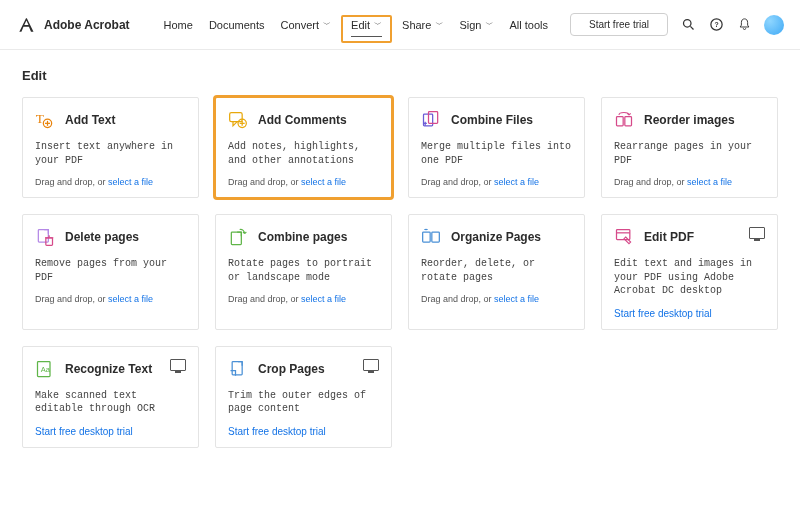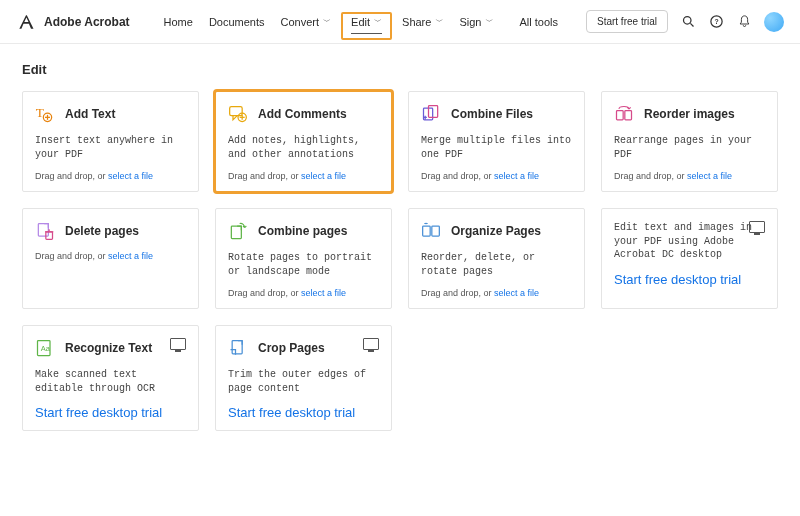--- a/index.html
+++ b/index.html
@@ -1,39 +1,39 @@
 <!DOCTYPE html>
 <html><head>
 <meta charset="utf-8">
 <style>
   * { box-sizing: border-box; margin: 0; padding: 0; }
   body { font-family: -apple-system, BlinkMacSystemFont, "Segoe UI", Arial, sans-serif; background: #fff; width: 800px; height: 516px; overflow: hidden; color: #2c2c2c; }
-  .topbar { display: flex; align-items: center; height: 44px; padding: 0 16px; border-bottom: 1px solid #eaeaea; }
+  .topbar { display: flex; align-items: center; height: 50px; padding: 0 16px; border-bottom: 1px solid #eaeaea; }
   .brand { display: flex; align-items: center; gap: 8px; font-weight: 600; font-size: 12px; }
   .nav { display: flex; align-items: center; margin-left: 28px; gap: 4px; }
   .nav-item { font-size: 11px; color: #2c2c2c; padding: 4px 6px; cursor: pointer; display: flex; align-items: center; gap: 2px; position: relative; }
   .nav-item .caret { font-size: 8px; margin-left: 2px; color: #505050; }
   .nav-highlight-wrap { border: 2px solid #f0a030; padding: 2px 8px 10px 8px; border-radius: 2px; position: relative; top: 4px;}
   .nav-highlight-wrap .underline { position: absolute; bottom: 4px; left: 8px; right: 8px; height: 1px; background: #555; }
   .right-tools { margin-left: auto; display: flex; align-items: center; gap: 12px; }
-  .btn-trial { border: 1px solid #cfcfcf; background: #fff; border-radius: 4px; padding: 5px 10px; font-size: 10px; cursor: pointer; color: #2c2c2c; }
+  .btn-trial { border: 1px solid #cfcfcf; background: #fff; border-radius: 4px; padding: 5px 18px; font-size: 10px; cursor: pointer; color: #2c2c2c; }
   .icon-btn { width: 16px; height: 16px; cursor: pointer; color: #333; display:flex; align-items:center; justify-content:center;}
   .avatar { width: 20px; height: 20px; border-radius: 50%; background: radial-gradient(circle at 30% 30%, #8fd6ff, #3fa9f5); }
   .page { padding: 18px 22px; }
   .page-title { font-size: 13px; font-weight: 700; margin-bottom: 14px; }
   .grid { display: grid; grid-template-columns: repeat(4, 1fr); gap: 16px; }
   .card { border: 1px solid #e4e4e4; border-radius: 2px; padding: 12px 12px 10px 12px; min-height: 100px; position: relative; background: #fff; }
   .card.highlight { outline: 3px solid #f0a030; outline-offset: -1px; }
   .card-head { display: flex; align-items: center; gap: 10px; margin-bottom: 10px; }
   .card-icon { width: 20px; height: 20px; flex-shrink: 0; }
   .card-title { font-size: 12px; font-weight: 700; }
   .card-desc { font-size: 10px; color: #444; line-height: 1.35; margin-bottom: 10px; font-family: Liberation Mono, monospace; }
   .card-action { font-size: 9px; color: #555; }
   .card-action .link { color: #1473e6; cursor: pointer; }
-  .card-link-only { font-size: 13px; color: #1473e6; cursor: pointer; }
+  .card-link-only { font-size: 10px; color: #1473e6; cursor: pointer; }
   .desktop-badge { position: absolute; top: 12px; right: 12px; width: 16px; height: 12px; border: 1px solid #555; border-radius: 1px; }
   .desktop-badge::after { content: ""; position: absolute; bottom: -3px; left: 4px; right: 4px; height: 2px; background: #555; }
   svg { display: block; }
 </style>
 </head>
 <body>
 
 <div class="topbar">
   <div class="brand">
     <span>
@@ -62,21 +62,21 @@
       <div class="underline"></div>
     </div>
     <div class="nav-item">
         <span>Share</span>
         <span class="caret">﹀</span>
       </div>
     <div class="nav-item">
         <span>Sign</span>
         <span class="caret">﹀</span>
       </div>
-    <div class="nav-item" style="margin-left:10px">
+    <div class="nav-item" style="">
         <span>All tools</span>
       </div>
   </div>
   <div class="right-tools">
     <button class="btn-trial">Start free trial</button>
     <span class="icon-btn">
       <svg viewBox="0 0 24 24" width="15" height="15">
           <circle cx="10" cy="10" r="6" fill="none" stroke="#333" stroke-width="2"></circle>
           <line x1="15" y1="15" x2="20" y2="20" stroke="#333" stroke-width="2"></line>
         </svg>
@@ -170,20 +170,21 @@
           <svg class="card-icon" viewBox="0 0 24 24">
               <rect x="4" y="3" width="12" height="15" rx="1" fill="none" stroke="#b488e6" stroke-width="1.5"></rect>
               <path d="M11 3 L16 3 L16 8" fill="none" stroke="#b488e6" stroke-width="1.5"></path>
               <rect x="13" y="13" width="8" height="9" rx="1" fill="none" stroke="#d64a8a" stroke-width="1.5"></rect>
               <line x1="12" y1="13" x2="22" y2="13" stroke="#d64a8a" stroke-width="1.5"></line>
               <line x1="16" y1="11" x2="18" y2="11" stroke="#d64a8a" stroke-width="1.5"></line>
             </svg>
         </span>
         <span class="card-title">Delete pages</span>
       </div>
+      <div class="card-desc">Remove pages from your PDF</div>
       <div class="card-action"><span>Drag and drop, or </span><span class="link">select a file</span></div>
     </div>
 
     <div class="card">
       <div class="card-head">
         <span>
           <svg class="card-icon" viewBox="0 0 24 24">
               <rect x="4" y="6" width="12" height="15" rx="1" fill="none" stroke="#5fb548" stroke-width="1.5"></rect>
               <path d="M11 6 L16 6 L16 11" fill="none" stroke="#5fb548" stroke-width="1.5"></path>
               <path d="M14 3 A5 5 0 0 1 20 8 M20 8 L18 6 M20 8 L22 6" fill="none" stroke="#5fb548" stroke-width="1.3"></path>
@@ -205,20 +206,30 @@
             </svg>
         </span>
         <span class="card-title">Organize Pages</span>
       </div>
       <div class="card-desc">Reorder, delete, or rotate pages</div>
       <div class="card-action"><span>Drag and drop, or </span><span class="link">select a file</span></div>
     </div>
 
     <div class="card">
       <div class="desktop-badge"></div>
+      <div class="card-head">
+        <span>
+          <svg class="card-icon" viewBox="0 0 24 24">
+              <rect x="3" y="3" width="16" height="12" rx="1" fill="none" stroke="#d64a8a" stroke-width="1.5"></rect>
+              <line x1="3" y1="7" x2="19" y2="7" stroke="#d64a8a" stroke-width="1.5"></line>
+              <path d="M14 12 L20 18 L18 20 L12 14 Z" fill="none" stroke="#d64a8a" stroke-width="1.3"></path>
+            </svg>
+        </span>
+        <span class="card-title">Edit PDF</span>
+      </div>
       <div class="card-desc">Edit text and images in your PDF using Adobe Acrobat DC desktop</div>
       <div class="card-link-only">Start free desktop trial</div>
     </div>
 
     <div class="card">
       <div class="desktop-badge"></div>
       <div class="card-head">
         <span>
           <svg class="card-icon" viewBox="0 0 24 24">
               <rect x="3" y="3" width="15" height="18" rx="1" fill="none" stroke="#5fb548" stroke-width="1.5"></rect>

